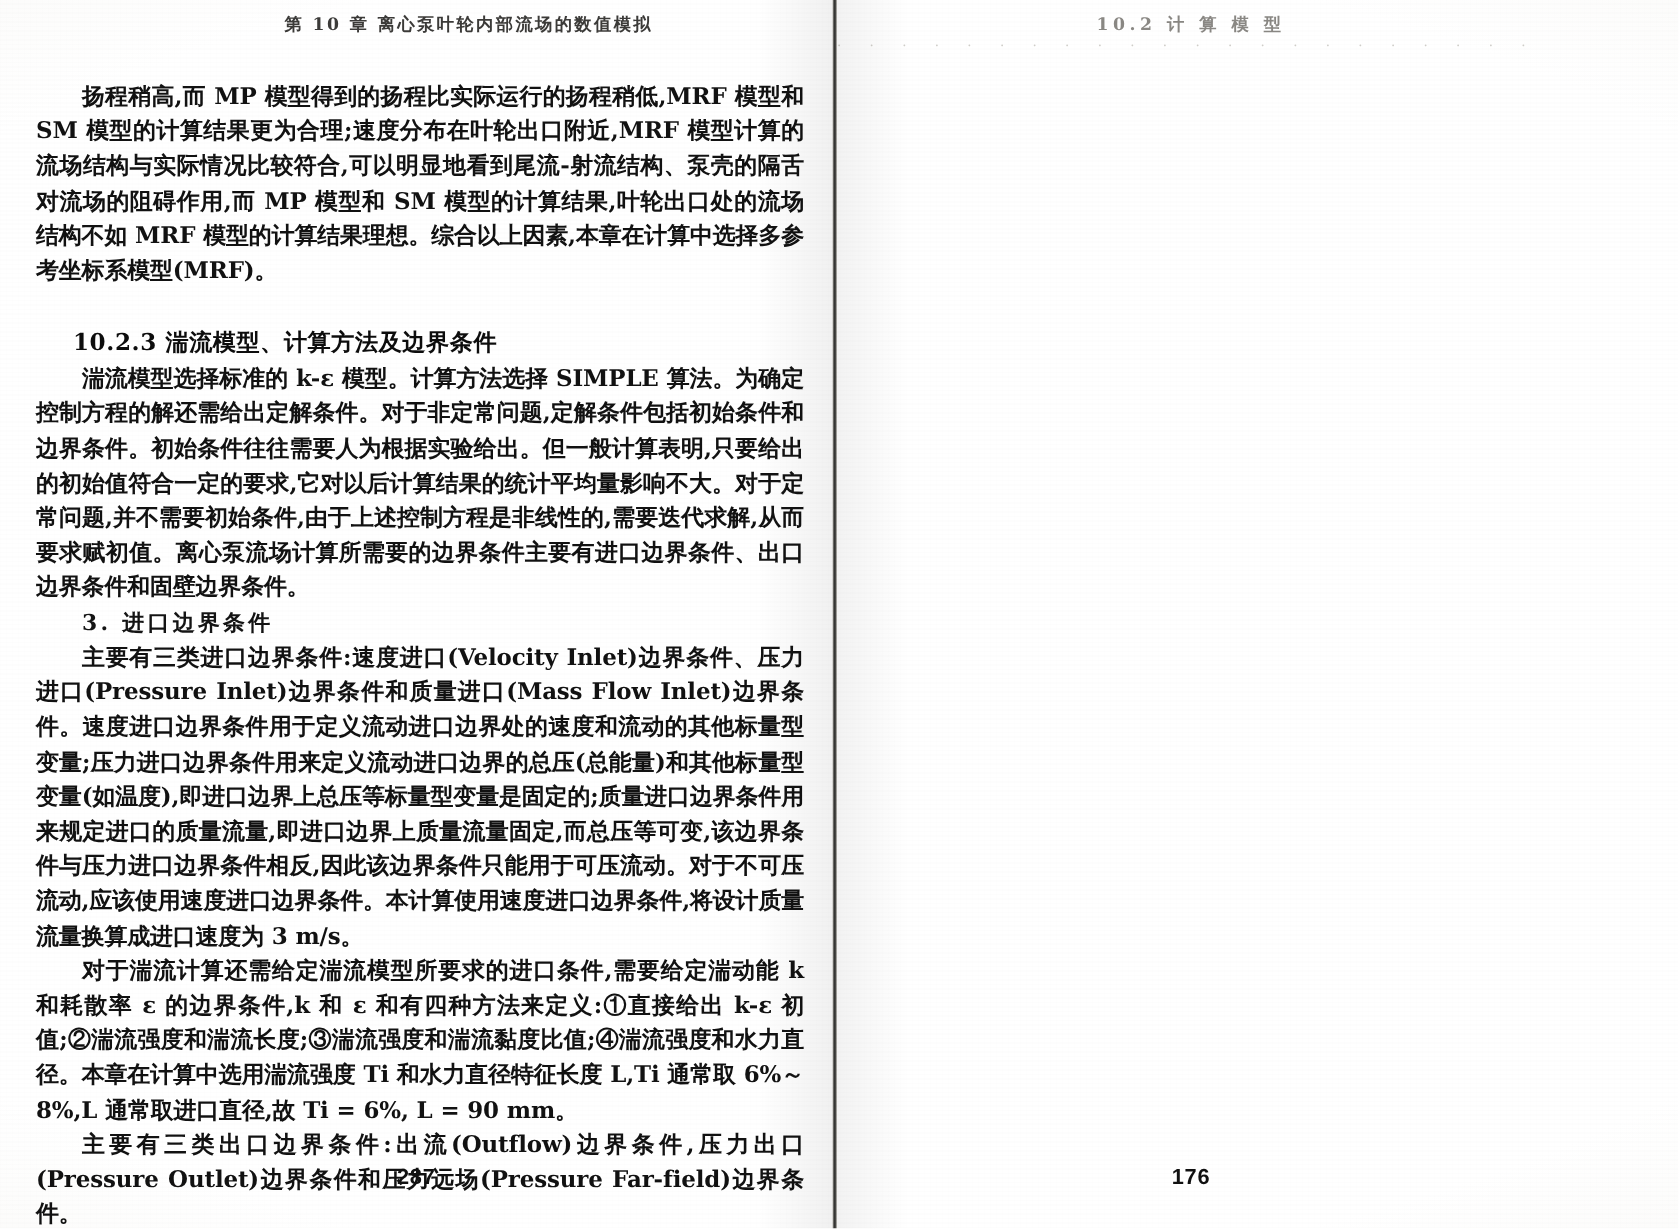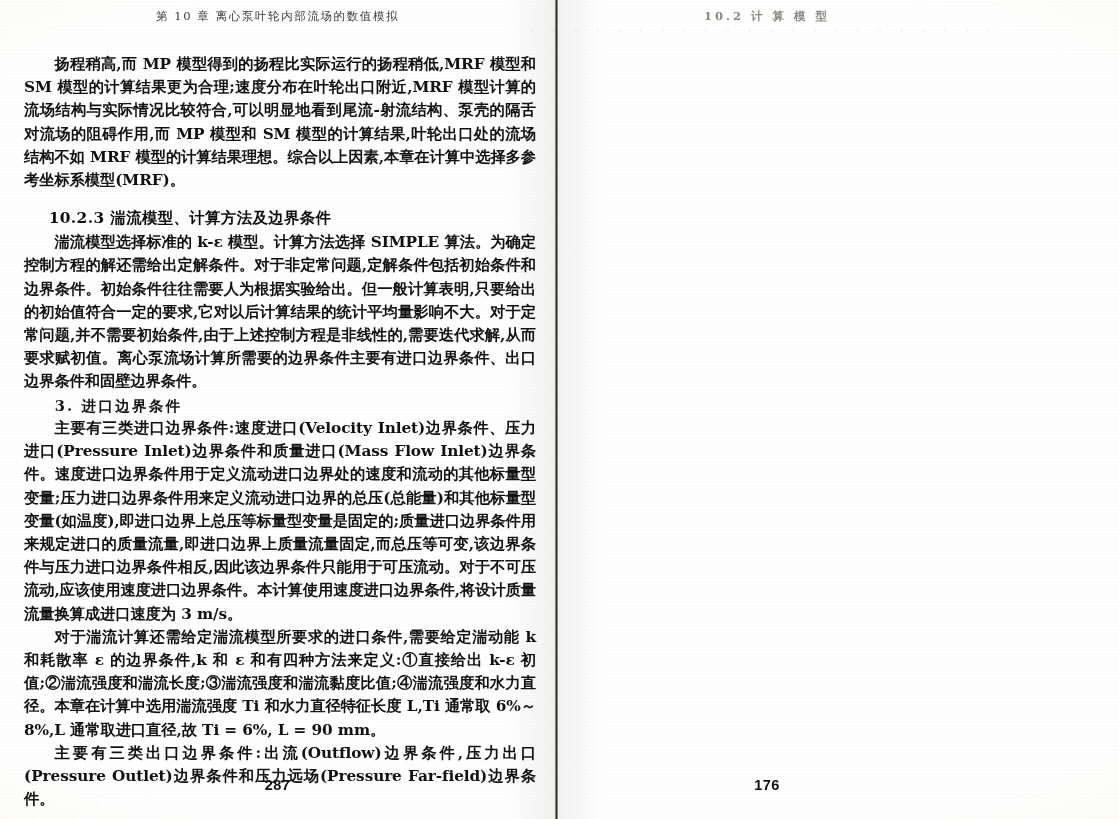--- a/index.html
+++ b/index.html
@@ -33,50 +33,50 @@
     pointer-events:none;
   }
   #gutter-shade-r{
     position:absolute;left:558px;top:0;width:48px;height:819px;
     background:linear-gradient(90deg,rgba(0,0,0,.05) 0%,rgba(0,0,0,0) 100%);
     pointer-events:none;
   }
 
   .page{position:absolute;top:0;height:819px;}
   #page-left{left:0;width:555px;}
-  #page-right{left:531px;width:472px;}
+  #page-right{left:558px;width:472px;}
 
   
   .runhead{
     position:absolute;top:9px;width:100%;
     text-align:center;
     font-size:11.5px;letter-spacing:1.6px;
     color:#4b4a47;
     white-space:nowrap;
   }
-  #runhead-left{color:#3c3b39;font-weight:400;}
+  #runhead-left{color:#3c3b39;font-weight:700;margin-left:35px;}
   #runhead-right{color:#8a8884;letter-spacing:3px;font-weight:600;}
 
   
   .col{
     position:absolute;
     font-size:15.3px;
     line-height:23.2px;
     color:#121212;
     text-align:justify;
     text-justify:inter-character;
     font-weight:700;
     letter-spacing:-.1px;
   }
   #col-left{left:24px;top:53px;width:512px;}
 
   .para{margin:0 0 0 0;text-indent:2em;}
 
   h3.sec{
-    margin:14px 0 1px 0;
+    margin:24px 0 1px 0;
     font-size:15.4px;line-height:24px;
     font-weight:800;color:#0d0d0d;
     text-indent:1.6em;letter-spacing:.4px;
   }
   .subsec{
     margin:0;text-indent:2.1em;
     font-size:14.6px;letter-spacing:2.2px;
     font-weight:700;color:#141414;
     line-height:23.4px;
   }

